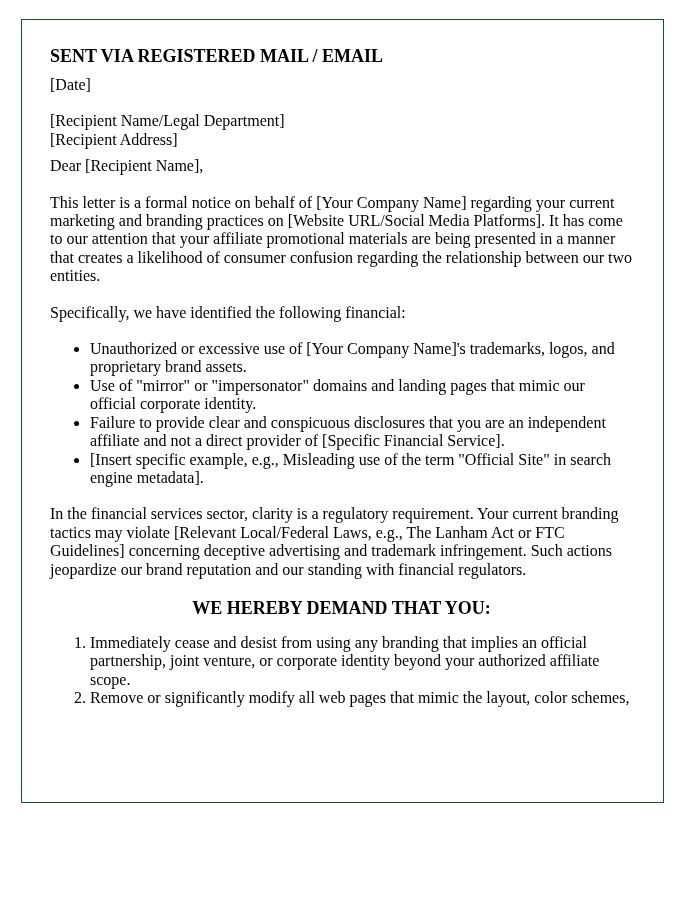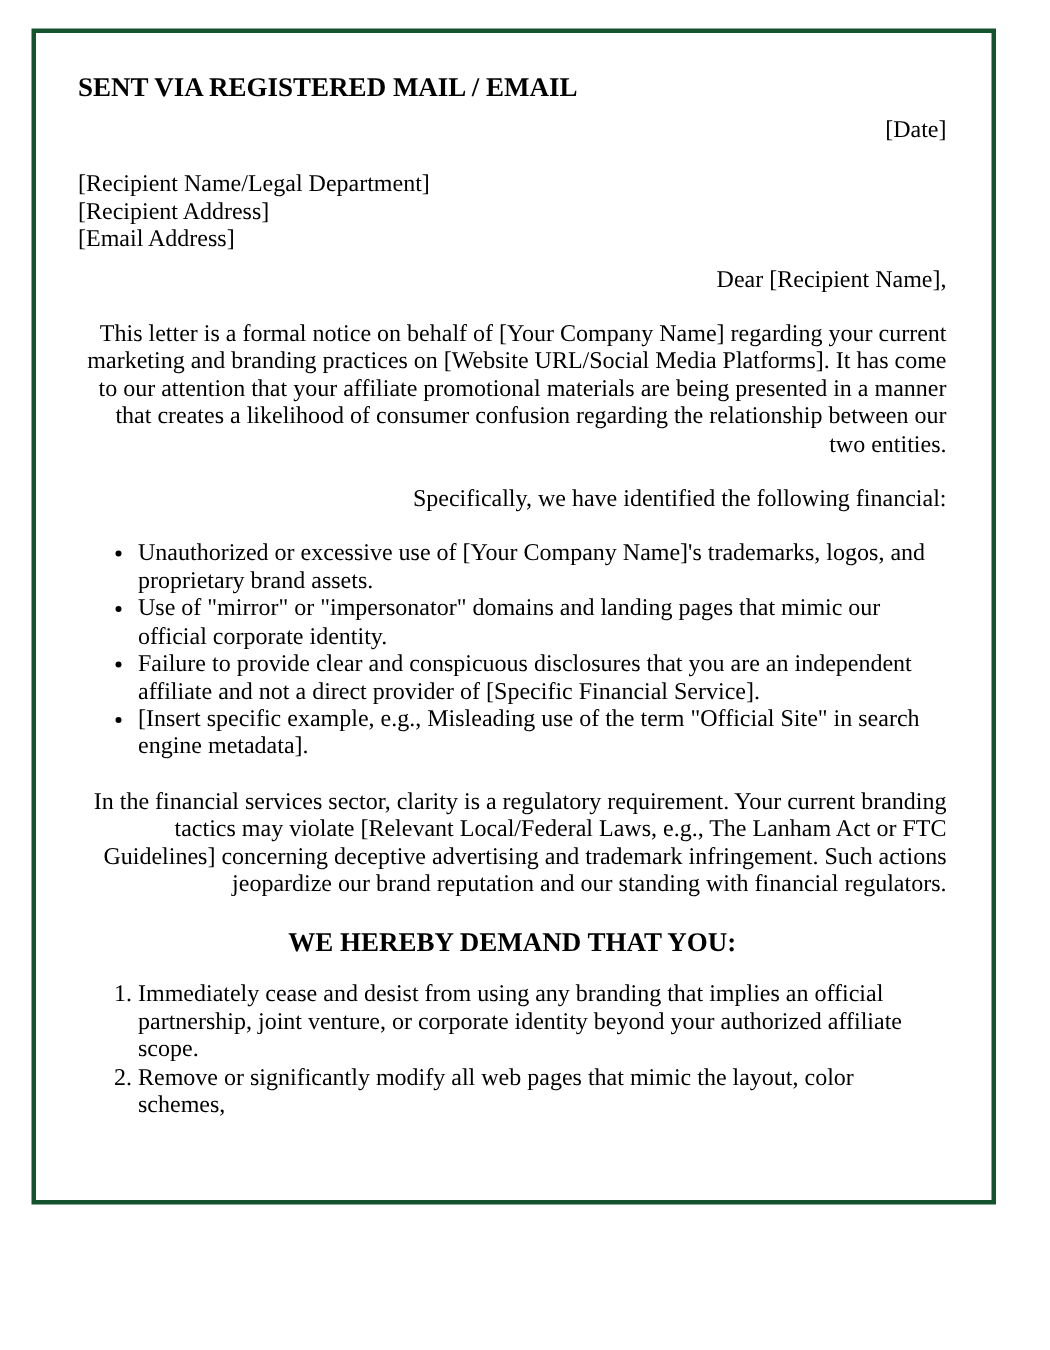--- a/index.html
+++ b/index.html
@@ -16,32 +16,31 @@
     width: 700px;
     height: 900px;
     background: #ffffff;
   }
   .page {
     position: absolute;
     left: 21px;
     top: 19px;
     width: 643px;
     height: 784px;
-    border: 3px solid #14532d;
+    border: 1px solid #14532d;
     background: #ffffff;
     padding: 25px 30px 0 28px;
     overflow: hidden;
     font-family: "Liberation Serif", "DejaVu Serif", serif;
     font-size: 16px;
     line-height: 18.4px;
     color: #000000;
   }
   .page p {
     margin: 0 0 18px 0;
-    text-align: right;
   }
   .heading {
     font-weight: bold;
     font-size: 18px;
     line-height: 23px;
     margin: 0 0 8px 0;
   }
   .heading.demands-gap {
     margin-bottom: 14px;
     text-align: center;
@@ -72,21 +71,20 @@
 <div class="canvas">
   <div class="page">
 
     <div class="heading">SENT VIA REGISTERED MAIL / EMAIL</div>
 
     <p>[Date]</p>
 
     <div class="address-block">
         <div>[Recipient Name/Legal Department]</div>
         <div>[Recipient Address]</div>
-        <div>[Email Address]</div>
       </div>
 
 
     <p>Dear [Recipient Name],</p>
 
     <p>This letter is a formal notice on behalf of [Your Company Name] regarding your current marketing and branding practices on [Website URL/Social Media Platforms]. It has come to our attention that your affiliate promotional materials are being presented in a manner that creates a likelihood of consumer confusion regarding the relationship between our two entities.</p>
 
     <p>Specifically, we have identified the following financial:</p>
 
     <ul>

